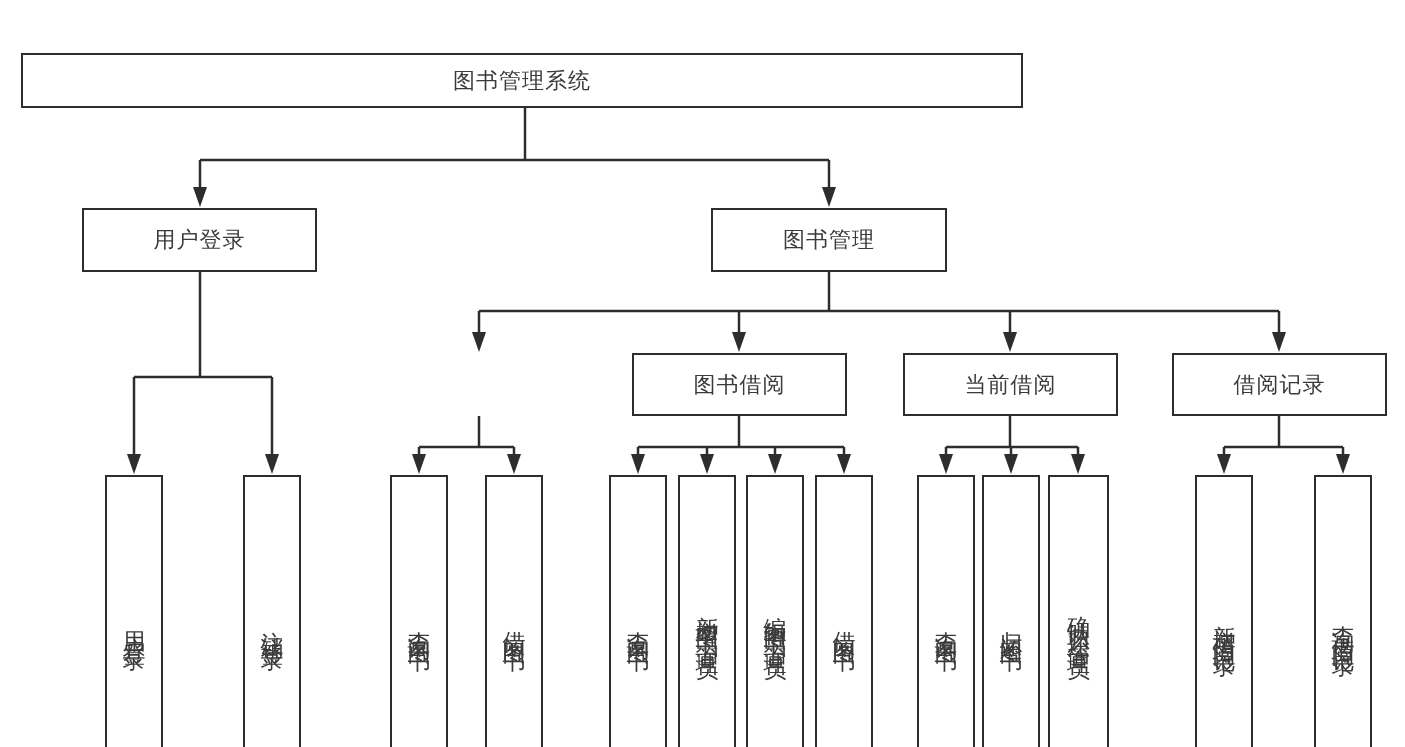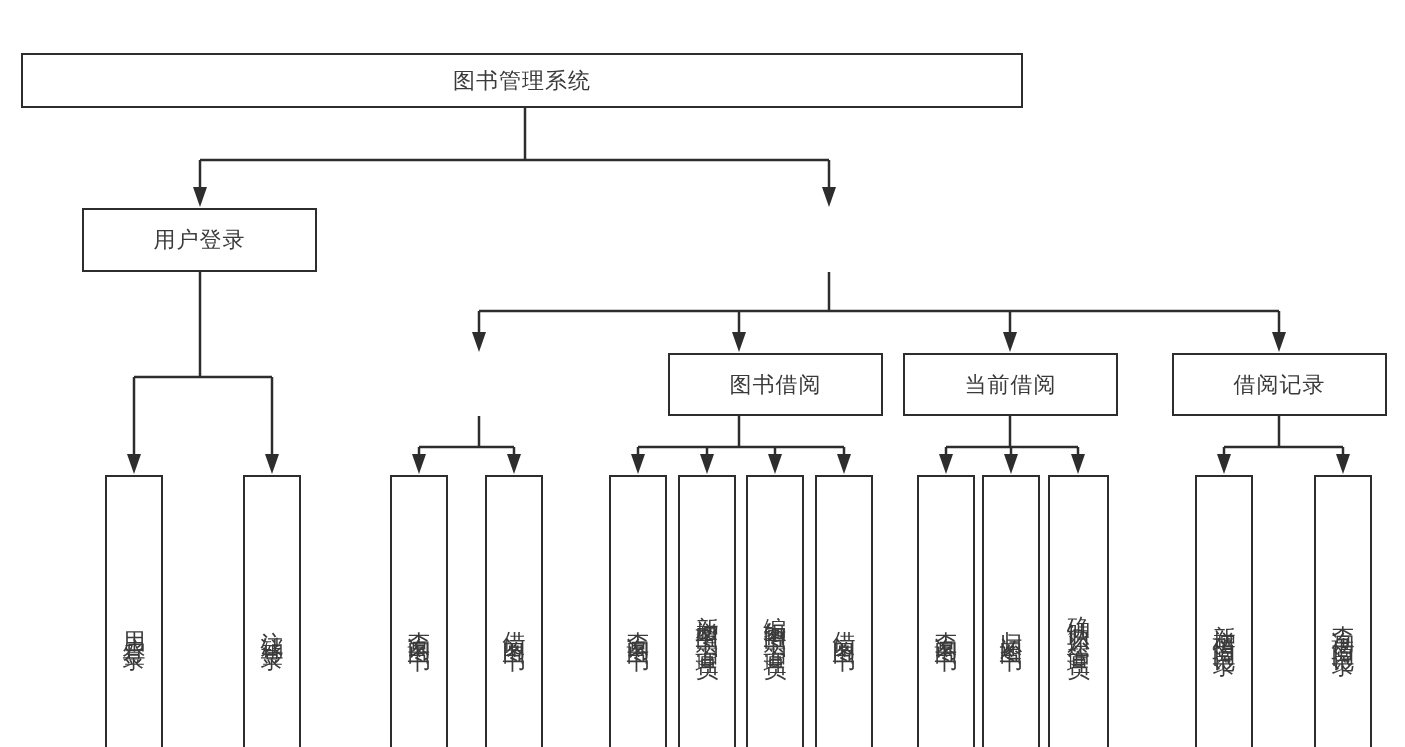--- a/index.html
+++ b/index.html
@@ -132,22 +132,23 @@
       <polygon points="1071,414 1085,414 1078,434"></polygon>
 
       <polygon points="1217,414 1231,414 1224,434"></polygon>
       <polygon points="1336,414 1350,414 1343,434"></polygon>
     </g>
   </svg>
 
   <div class="node hbox" style="left:21px; top:13px; width:1002px; height:55px;">图书管理系统</div>
 
   <div class="node hbox" style="left:82px; top:168px; width:235px; height:64px;">用户登录</div>
+  <div class="node hbox" style="left:711px; top:168px; width:236px; height:64px;">图书管理</div>
 
-  <div class="node hbox" style="left:668px; top:313px; width:215px; height:63px;">图书借阅</div>
+  <div class="node hbox" style="left:632px; top:313px; width:215px; height:63px;">图书借阅</div>
   <div class="node hbox" style="left:903px; top:313px; width:215px; height:63px;text-align:right;">当前借阅</div>
   <div class="node hbox" style="left:1172px; top:313px; width:215px; height:63px;">借阅记录</div>
 
   <div class="node vbox" style="left:105px; top:435px; width:58px; height:300px;">用户登录</div>
   <div class="node vbox" style="left:243px; top:435px; width:58px; height:300px;">注销登录</div>
 
   <div class="node vbox" style="left:390px; top:435px; width:58px; height:300px;">查询图书</div>
   <div class="node vbox" style="left:485px; top:435px; width:58px; height:300px;">借阅图书</div>
 
   <div class="node vbox" style="left:609px; top:435px; width:58px; height:300px;">查询图书</div>

